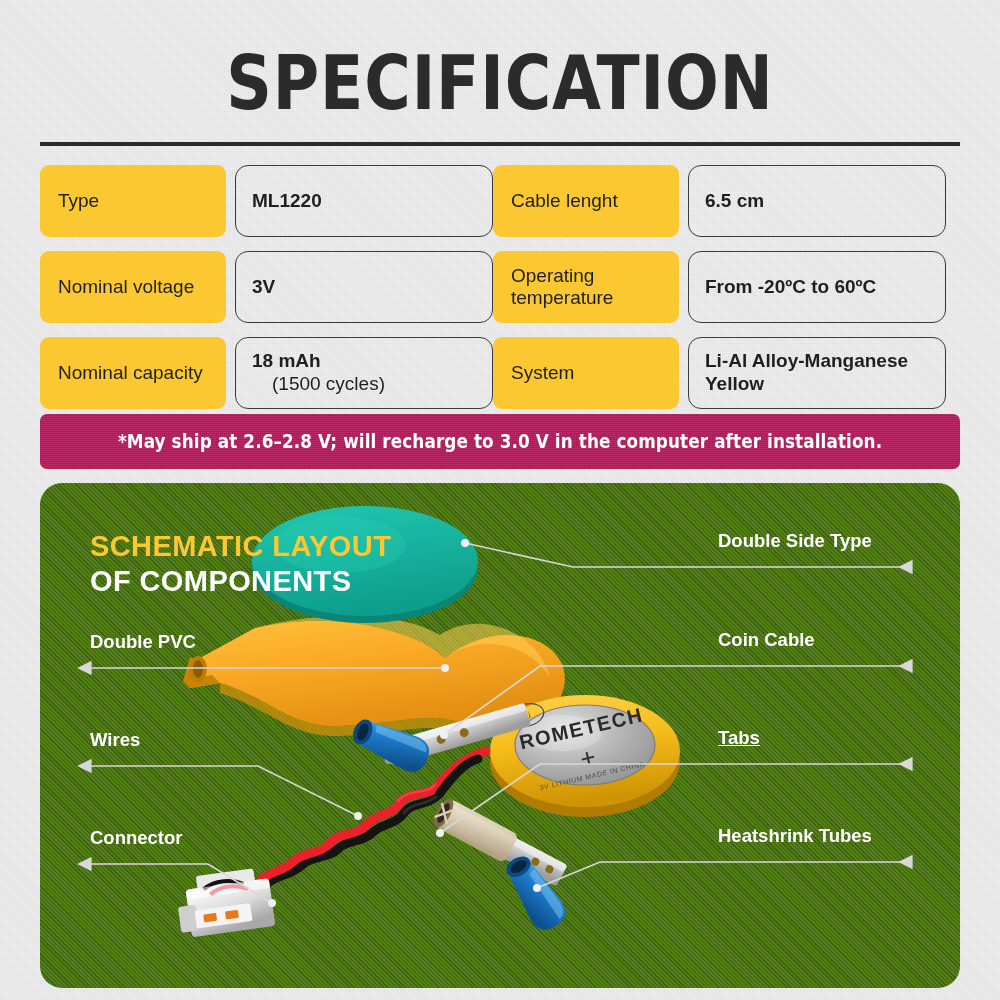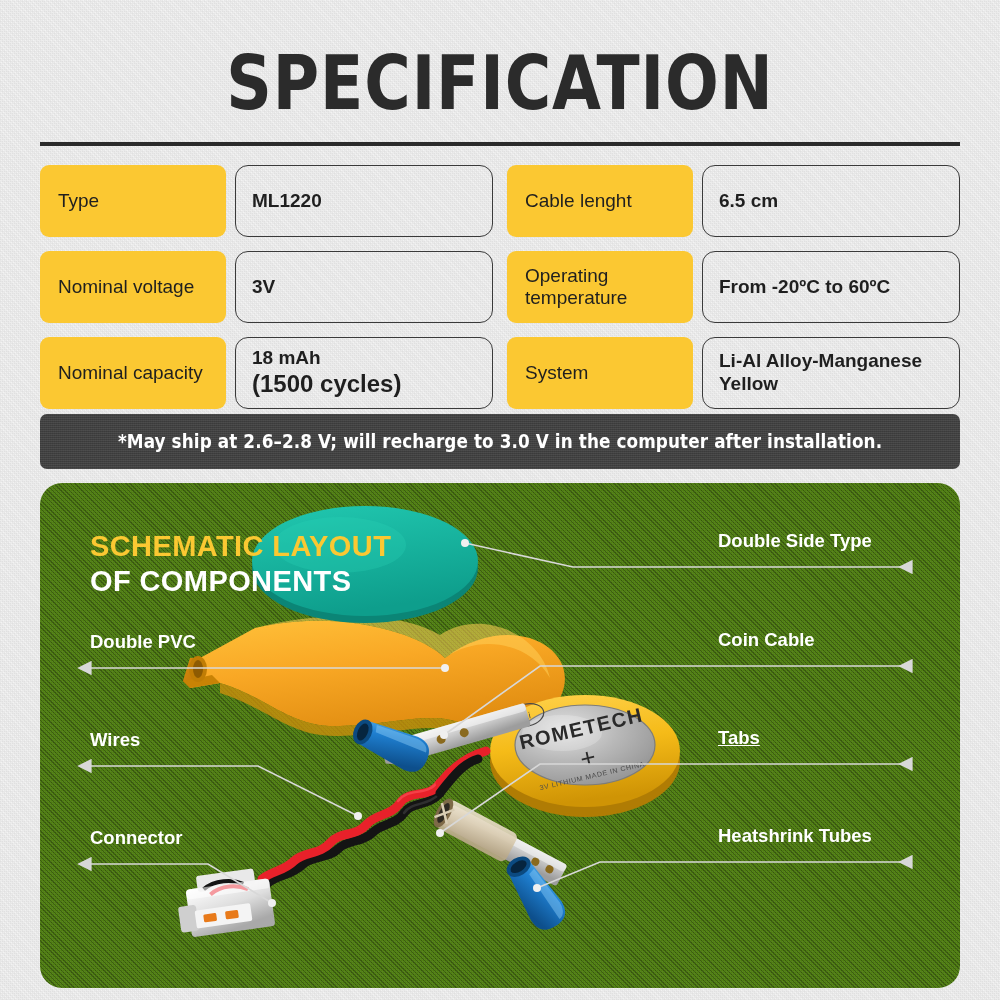--- a/index.html
+++ b/index.html
@@ -38,41 +38,41 @@
     position:absolute;left:0;right:0;top:46px;text-align:center;
     font-size:74px;line-height:74px;font-weight:bold;
     letter-spacing:1px;color:#2b2b2b;
     font-family:"DejaVu Sans Condensed","Liberation Sans",sans-serif;
     transform:scaleX(.95);
   }
   #rule{position:absolute;left:40px;top:142px;width:920px;height:4px;background:#2b2b2b;}
 
   
   #spec{position:absolute;left:40px;top:165px;width:920px;}
-  .spec-row{display:flex;gap:14px;margin-bottom:14px;align-items:flex-end;}
+  .spec-row{display:flex;gap:0;margin-bottom:14px;align-items:flex-end;}
   .spec-cell{display:flex;gap:9px;width:453px;}
   .lbl{
     width:186px;min-height:72px;box-sizing:border-box;
     background:#fbc832;border-radius:9px;
     display:flex;align-items:center;padding:0 18px;
     font-size:19px;color:#1f1f1f;line-height:1.18;
   }
   .val{
     flex:1;min-height:72px;box-sizing:border-box;
     border:1.6px solid #3a3a3a;border-radius:13px;
     display:flex;align-items:center;padding:0 16px;
     font-size:19px;font-weight:bold;color:#1f1f1f;line-height:1.2;
   }
-  .val .sub{font-weight:bold;font-size:24px;}
+  .val .sub{font-weight:normal;font-size:19px;margin-left:20px;}
   .lbl span,.val span{position:relative;z-index:2;}
 
   
   #banner{
     position:absolute;left:40px;top:414px;width:920px;height:55px;
-    background:#404040;border-radius:7px;
+    background:#be185d;border-radius:7px;
     display:flex;align-items:center;justify-content:center;
   }
   #banner span{
     position:relative;z-index:2;color:#fff;font-weight:bold;font-size:19.5px;
     font-family:"DejaVu Sans Condensed","Liberation Sans",sans-serif;
     transform:scaleX(.96);letter-spacing:.1px;
   }
 
   
   #panel{

